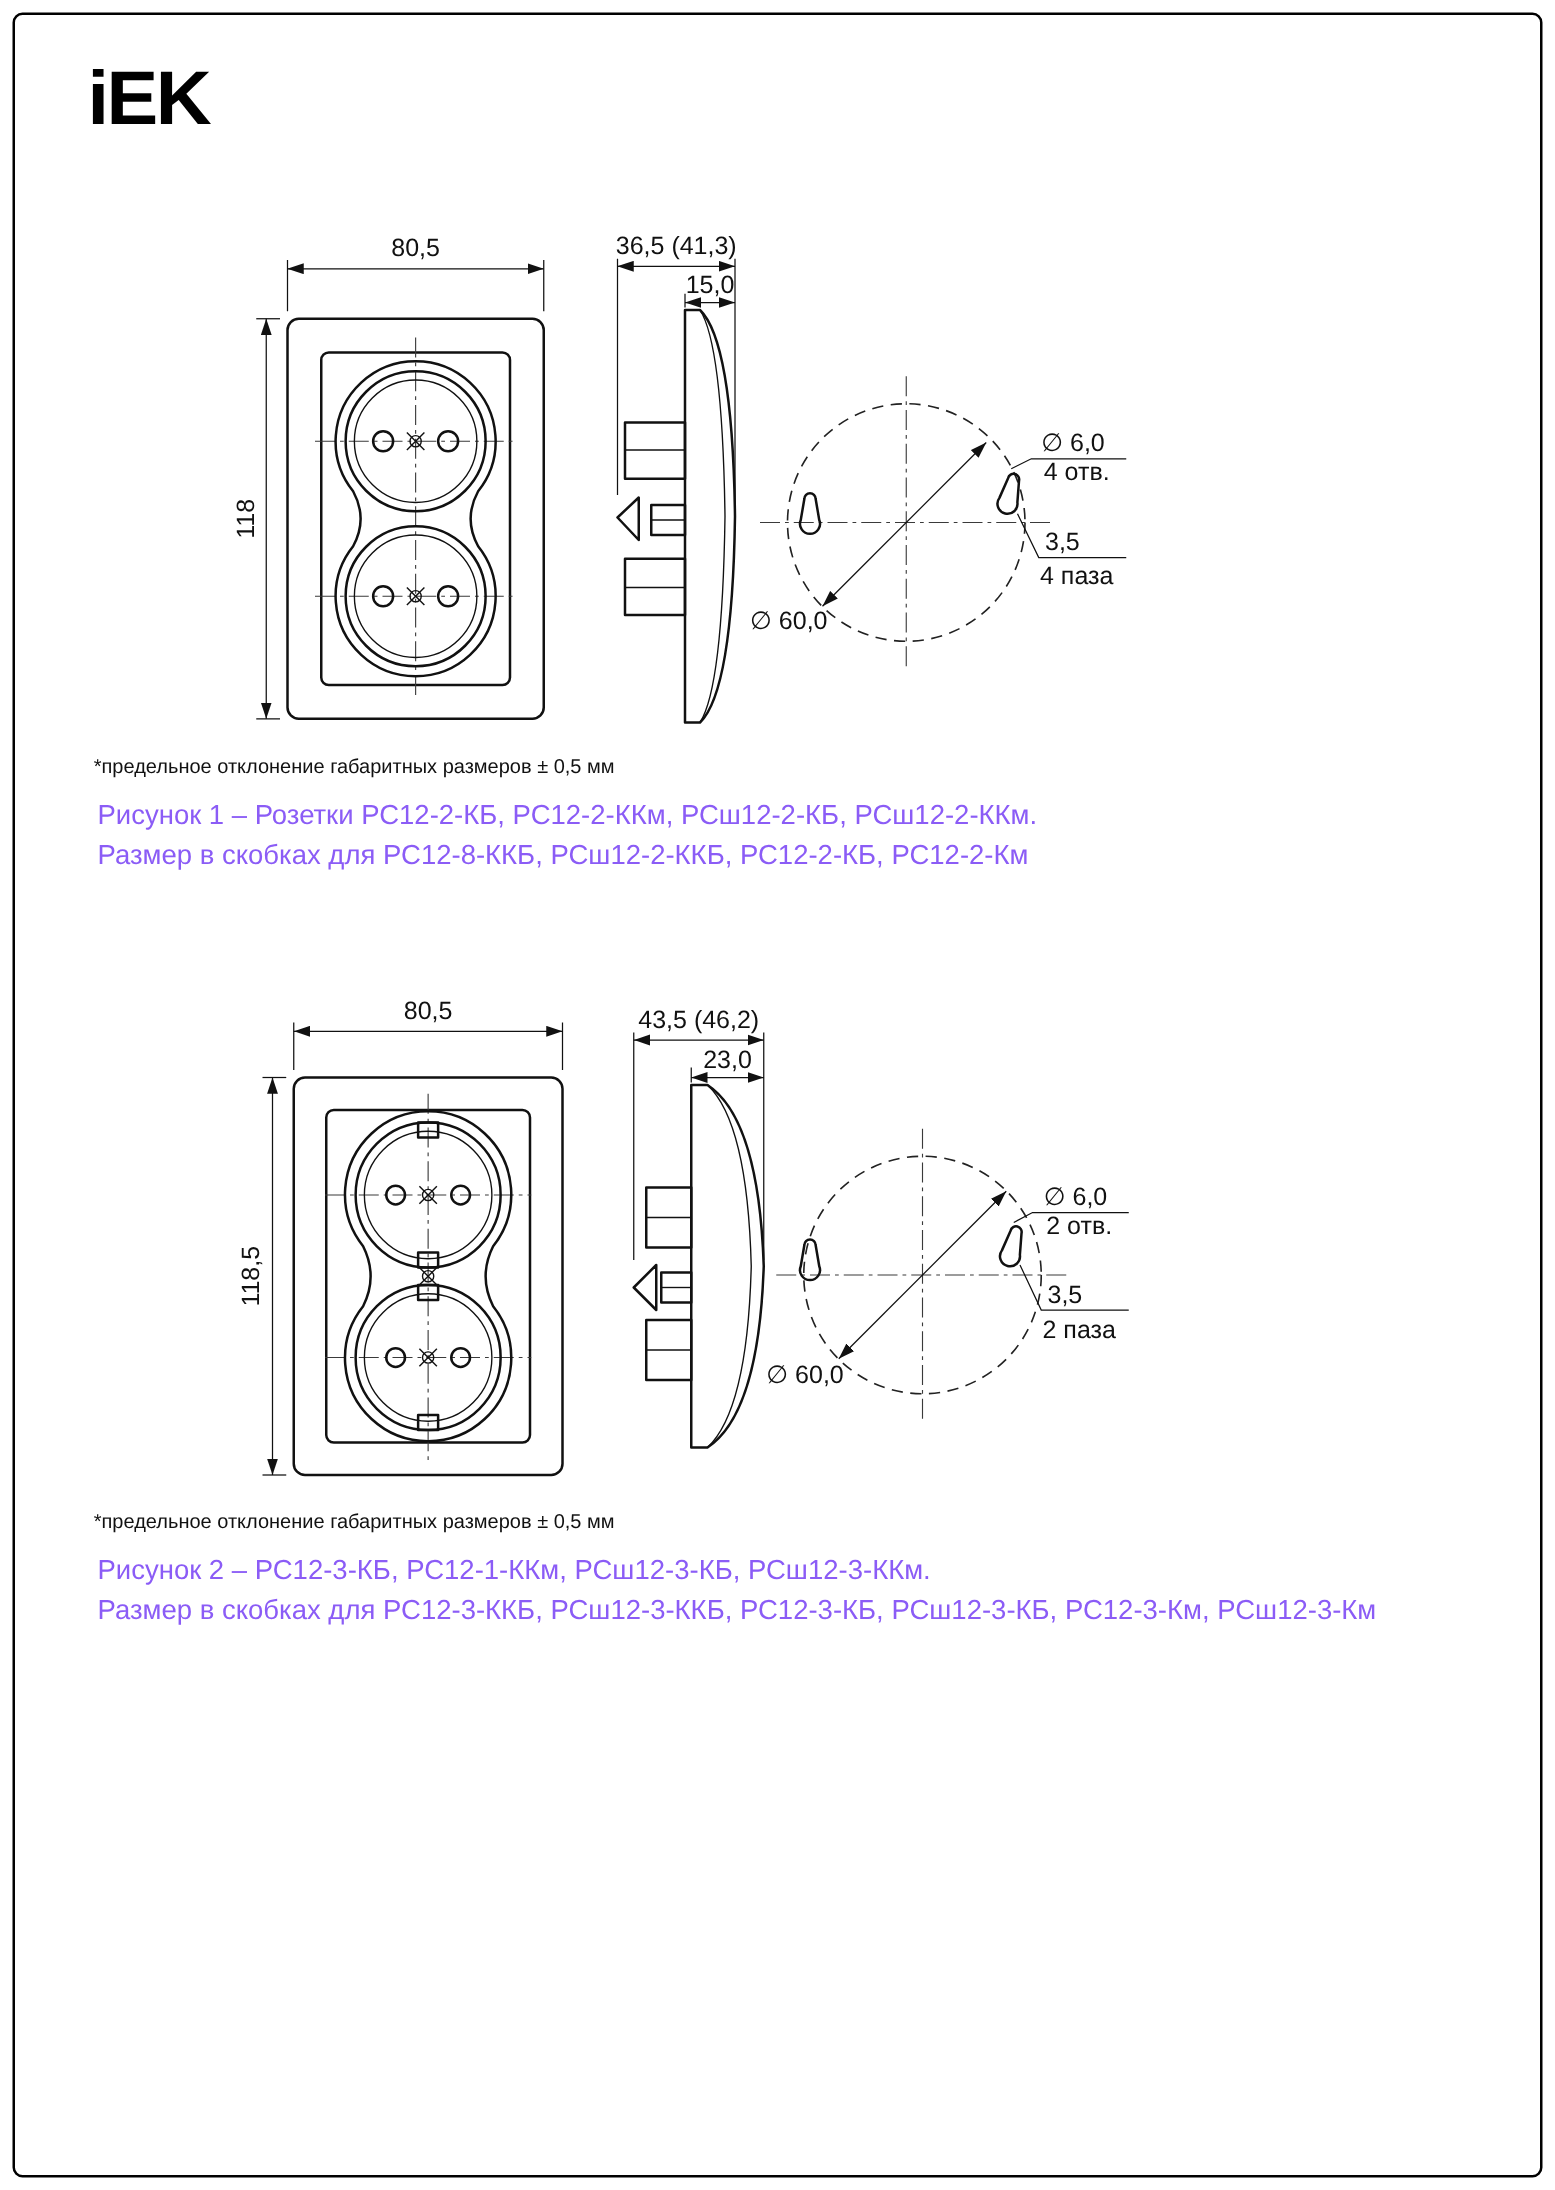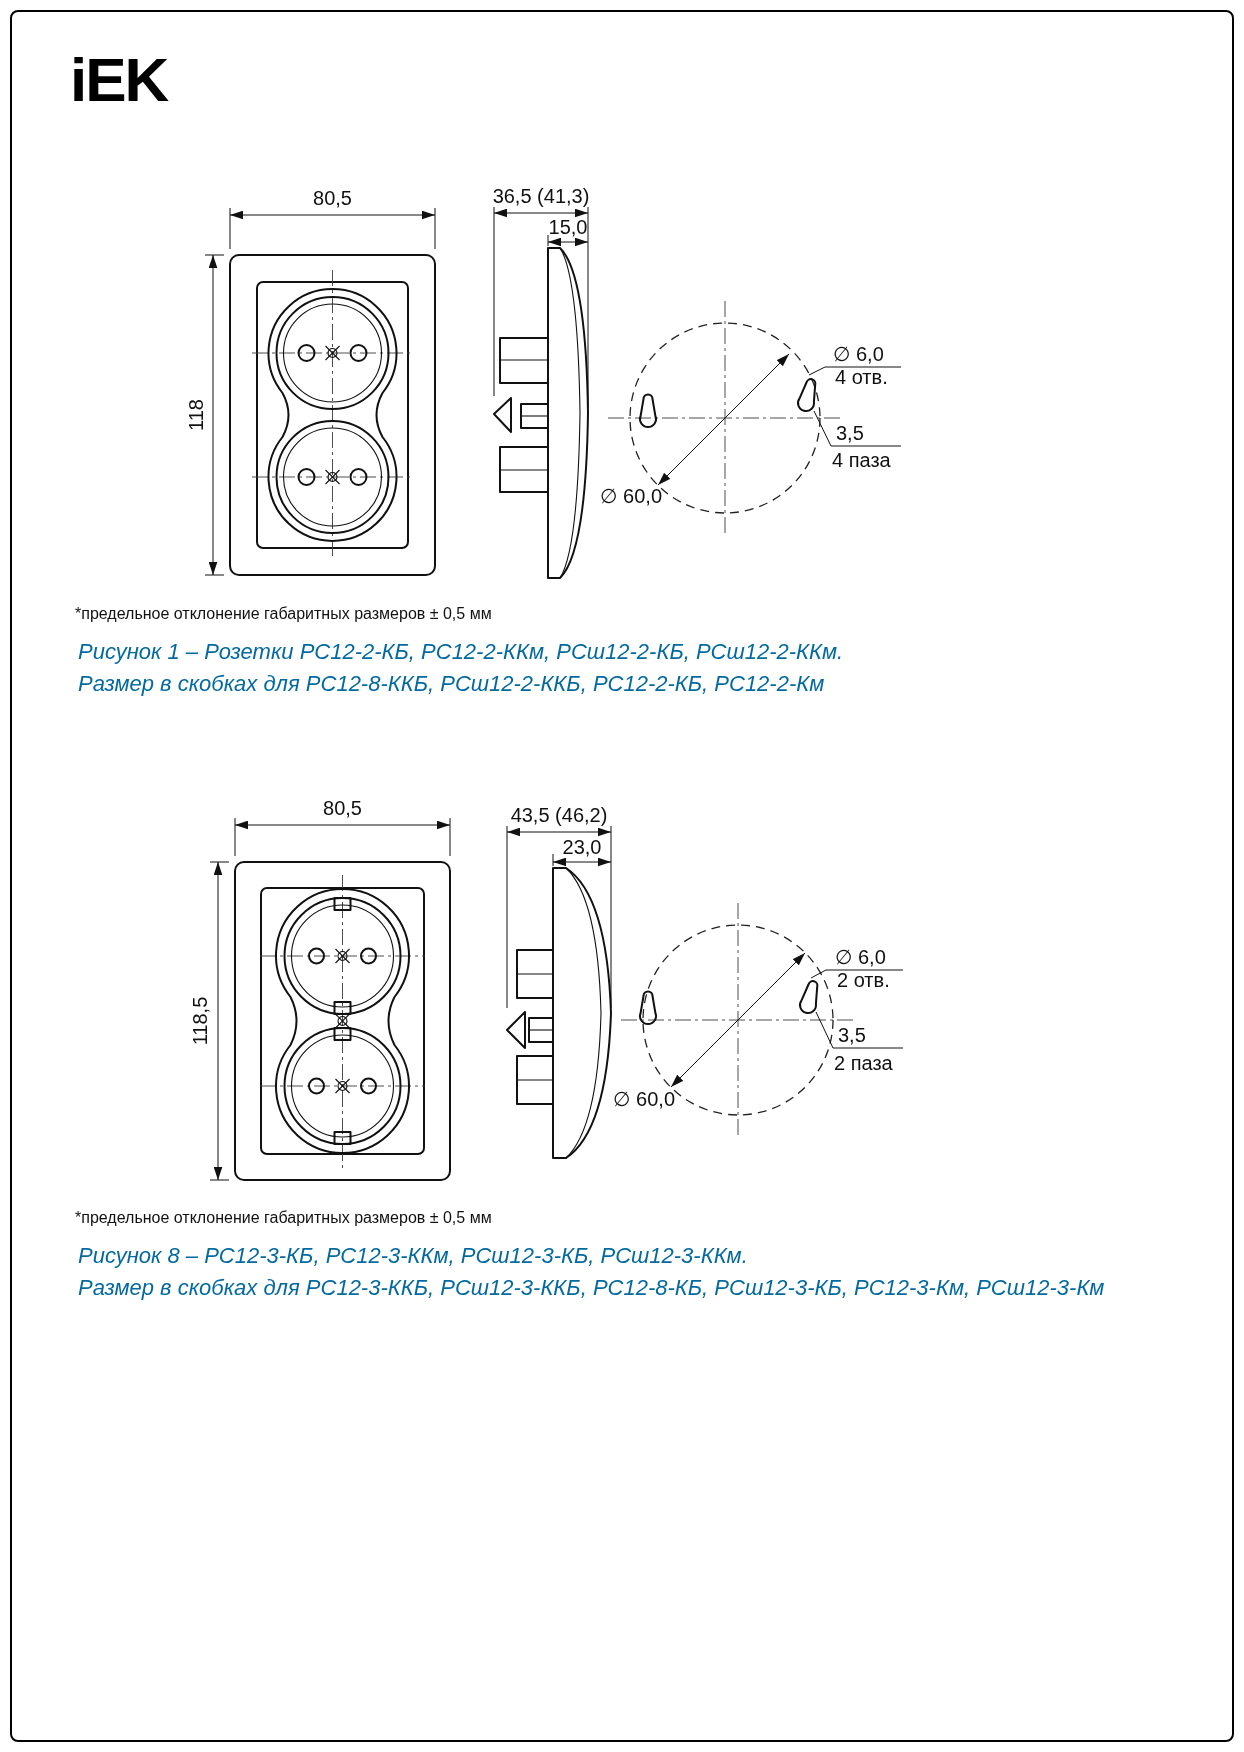--- a/index.html
+++ b/index.html
@@ -1,21 +1,21 @@
 <!DOCTYPE html>
 <html><head>
 <meta charset="utf-8">
 <style>
   html,body{margin:0;padding:0;background:#fff;}
   body{width:1244px;height:1752px;position:relative;font-family:"Liberation Sans","DejaVu Sans",sans-serif;color:#111;overflow:hidden;}
   .page-border{position:absolute;left:10px;top:10px;right:10px;bottom:10px;border:2px solid #000;border-radius:8px;}
   .logo{position:absolute;left:70px;top:44px;font-size:62px;font-weight:900;letter-spacing:-2px;color:#000;transform:scaleY(.98);}
   .fig{position:absolute;}
   .note{position:absolute;left:75px;font-size:16px;line-height:1.2;color:#111;white-space:nowrap;}
-  .cap{position:absolute;left:78px;font-size:22px;line-height:1.25;color:#0369a1;white-space:nowrap;font-style:italic;}
+  .cap{position:absolute;left:78px;font-size:22px;line-height:1.25;color:#8b5cf6;white-space:nowrap;}
   .n1{top:604px;} .c1a{top:638px;} .c1b{top:670px;}
   .n2{top:1208px;} .c2a{top:1242px;} .c2b{top:1274px;}
   .ln2{stroke:#111;stroke-width:2;fill:none;stroke-linejoin:round;}
   .ln1{stroke:#111;stroke-width:1.1;fill:none;}
   .lncl{stroke:#3a3a3a;stroke-width:.9;fill:none;stroke-dasharray:16 4 3 4;}
   .lndash{stroke:#222;stroke-width:1.3;fill:none;stroke-dasharray:9 6;}
   .dim{stroke:#111;stroke-width:1;fill:none;}
   text.dimt{font-family:"Liberation Sans","DejaVu Sans",sans-serif;font-size:20px;fill:#111;}
   .mid{text-anchor:middle;} .end{text-anchor:end;}
 </style>
@@ -182,14 +182,14 @@
     <polyline points="756,188 771,180 848,180" class="dim"></polyline>
     <text x="780" y="174" class="dimt">∅ 6,0</text>
     <text x="782" y="197" class="dimt">2 отв.</text>
     <polyline points="761,222 778,258 848,258" class="dim"></polyline>
     <text x="783" y="252" class="dimt">3,5</text>
     <text x="779" y="280" class="dimt">2 паза</text>
   </g>
 </svg>
 
 <div class="note n2">*предельное отклонение габаритных размеров ± 0,5 мм</div>
-<div class="cap c2a">Рисунок 8 – РС12-3-КБ, РС12-3-ККм, РСш12-3-КБ, РСш12-3-ККм.</div>
-<div class="cap c2b">Размер в скобках для РС12-3-ККБ, РСш12-3-ККБ, РС12-8-КБ, РСш12-3-КБ, РС12-3-Км, РСш12-3-Км</div>
+<div class="cap c2a">Рисунок 2 – РС12-3-КБ, РС12-1-ККм, РСш12-3-КБ, РСш12-3-ККм.</div>
+<div class="cap c2b">Размер в скобках для РС12-3-ККБ, РСш12-3-ККБ, РС12-3-КБ, РСш12-3-КБ, РС12-3-Км, РСш12-3-Км</div>
 
 </body></html>

